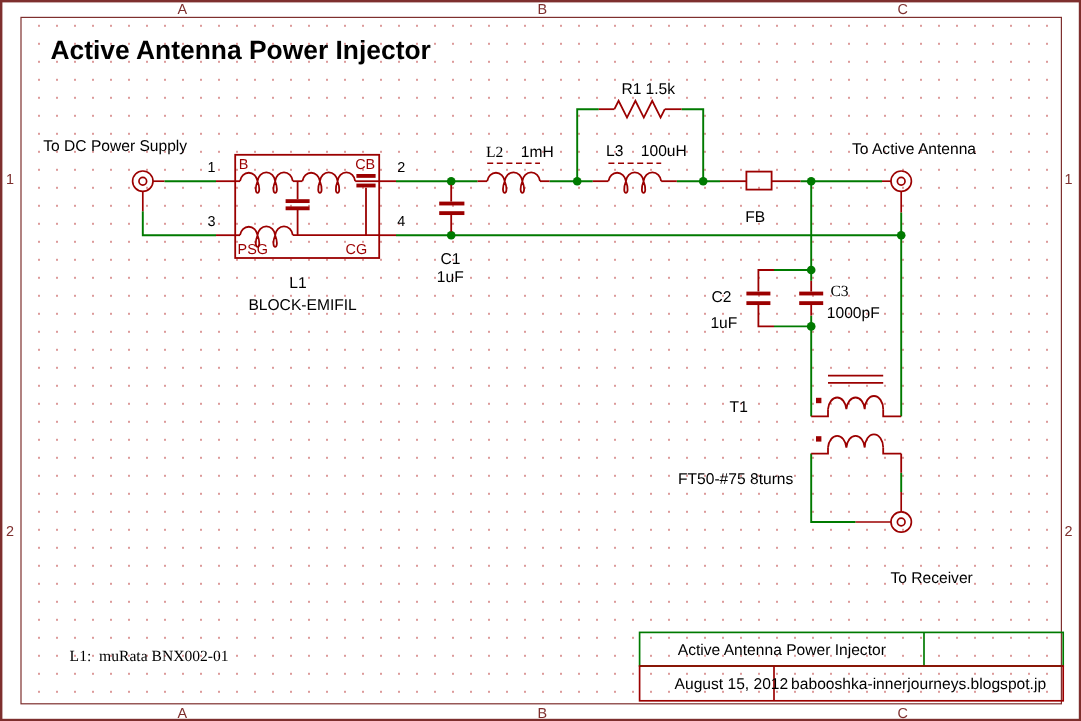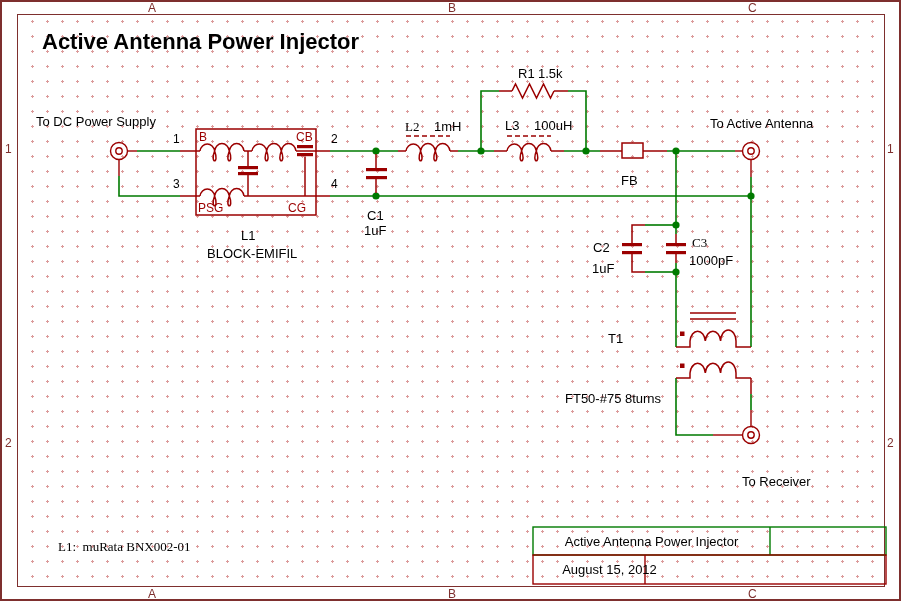--- a/index.html
+++ b/index.html
@@ -215,14 +215,15 @@
   <div class="lbl" style="left:592px;top:262px;">1uF</div>
   <div class="lbl" style="left:692px;top:236px;font-family:Liberation Serif, serif;">C3</div>
   <div class="lbl" style="left:689px;top:254px;">1000pF</div>
   <div class="lbl" style="left:608px;top:332px;">T1</div>
   <div class="lbl" style="left:565px;top:356px;margin-top:36px;">FT50-#75 8turns</div>
 
   <div class="lbl" style="left:58px;top:540px;font-family:Liberation Serif, serif;">L1:  muRata BNX002-01</div>
 
   <div class="tb-cell" style="left:533px;top:527px;width:237px;height:28px;">Active Antenna Power Injector</div>
   <div class="tb-cell" style="left:533px;top:555px;width:129px;height:29px;margin-left:12px;">August 15, 2012</div>
+  <div class="tb-cell" style="left:645px;top:555px;width:241px;height:29px;">babooshka-innerjourneys.blogspot.jp</div>
 
 </div>
 
 </body></html>

